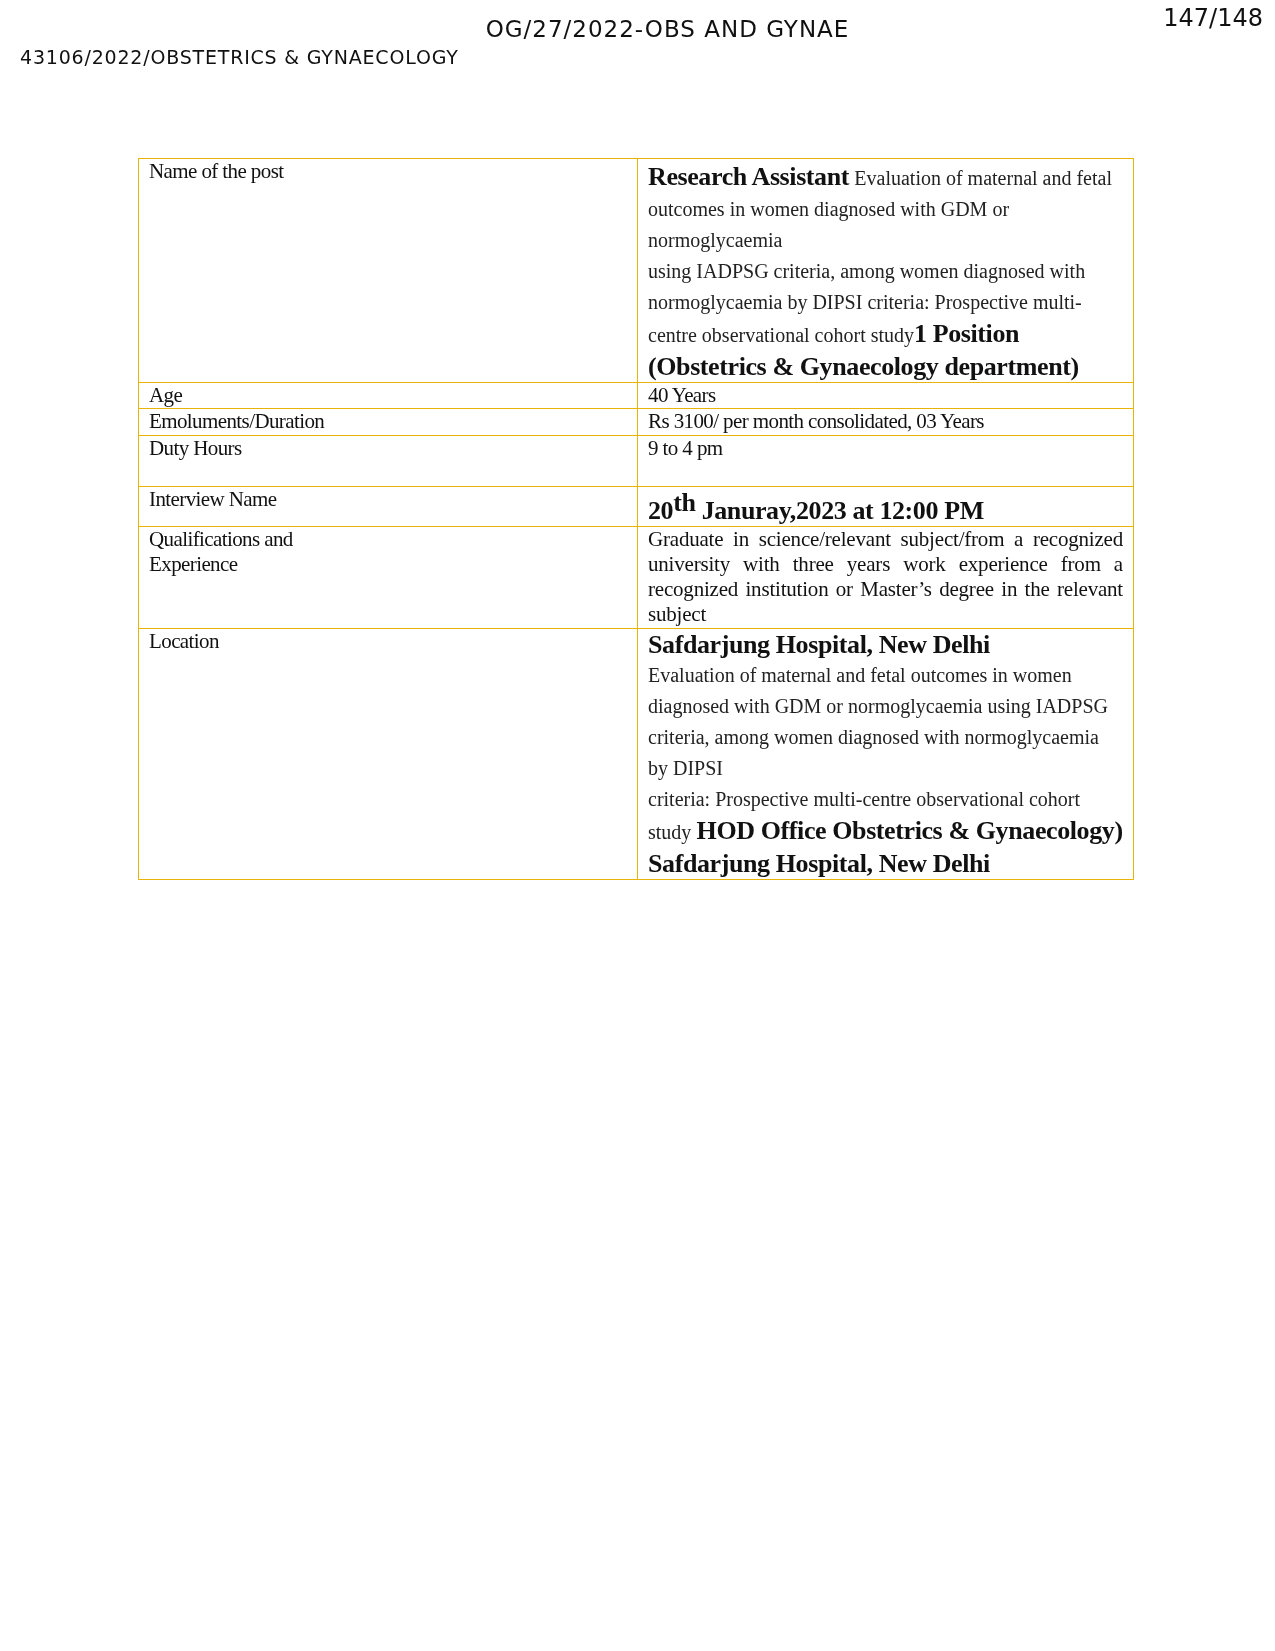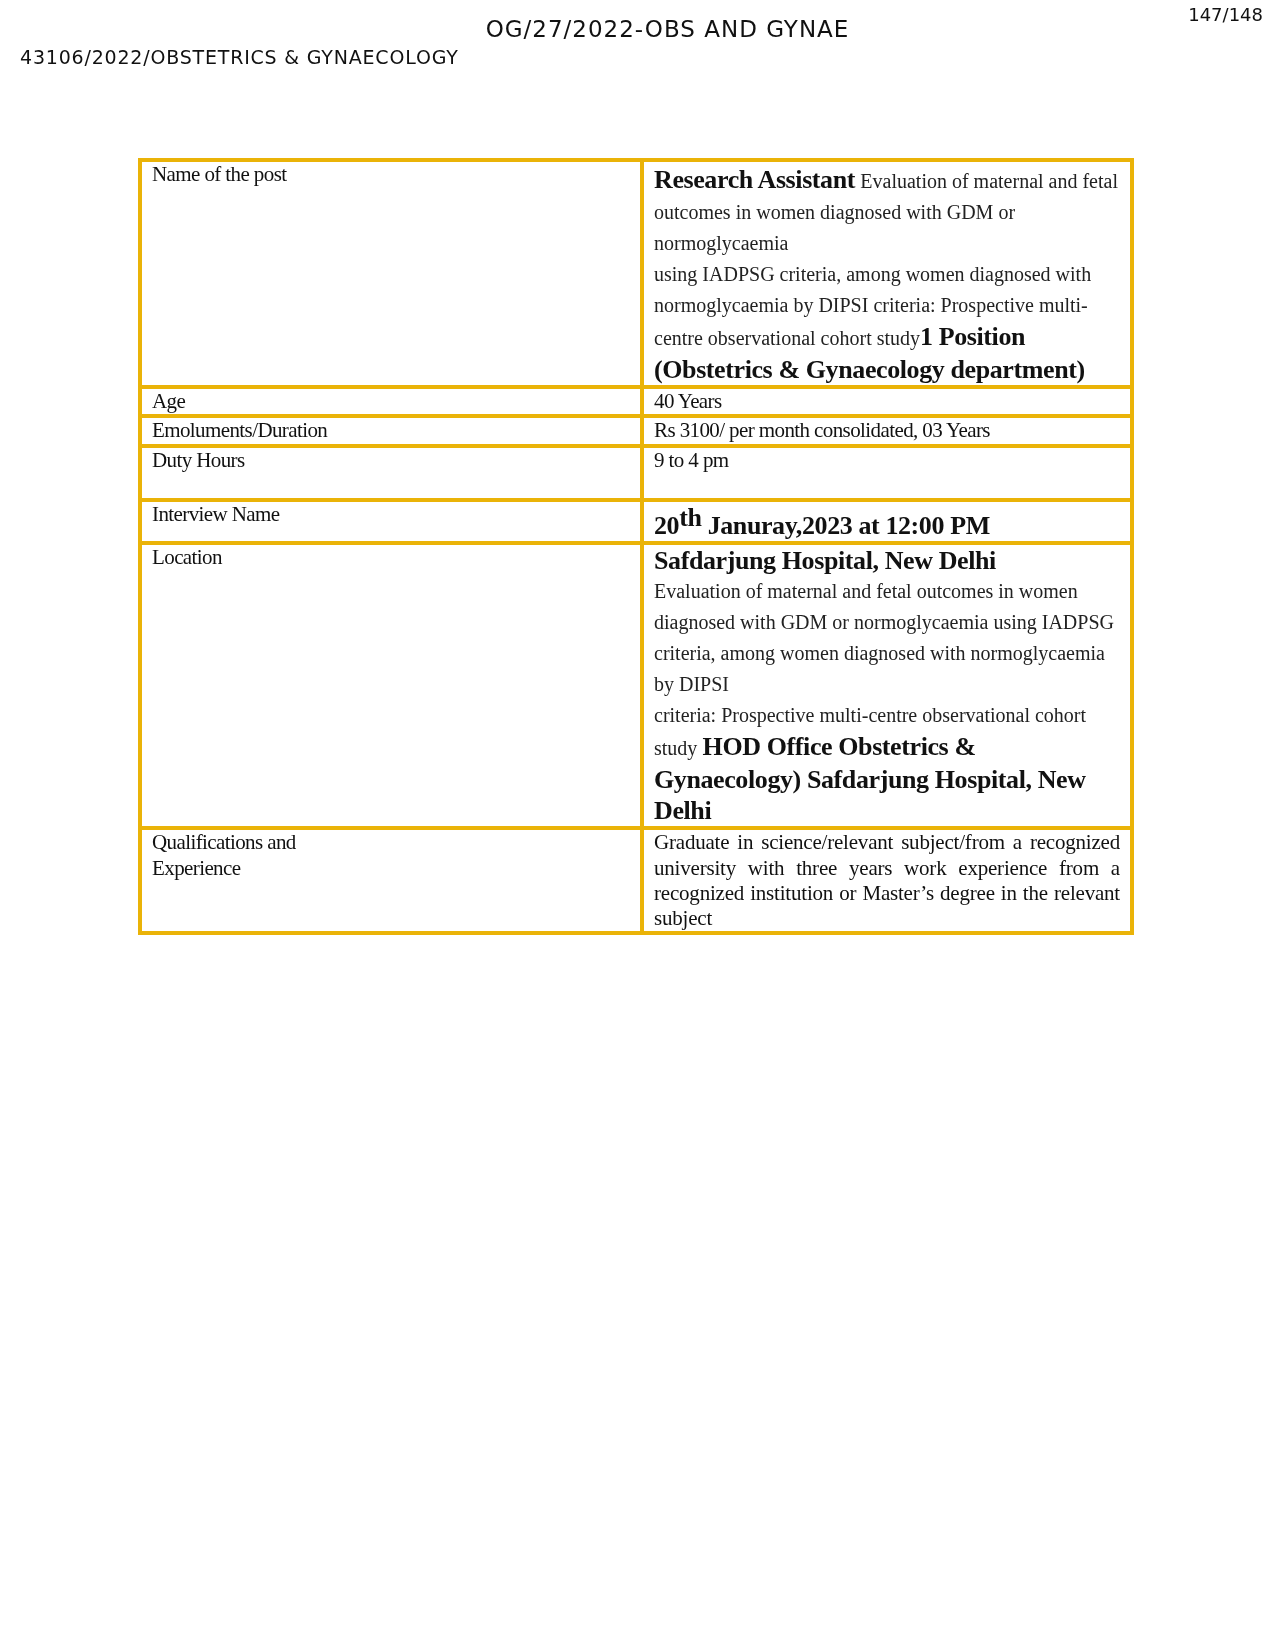--- a/index.html
+++ b/index.html
@@ -7,28 +7,28 @@
   .hdr-center {
     position: absolute; top: 16px; left: 0; width: 1275px; text-align: center;
     font-family: "DejaVu Sans", sans-serif; font-size: 23px; letter-spacing: 1px; padding-left: 60px; box-sizing: border-box;
   }
   .hdr-left {
     position: absolute; top: 46px; left: 20px;
     font-family: "DejaVu Sans", sans-serif; font-size: 19px; letter-spacing: 0.8px; text-align: center;
   }
   .hdr-page {
     position: absolute; top: 4px; right: 12px;
-    font-family: "DejaVu Sans", sans-serif; font-size: 18px;
+    font-family: "DejaVu Sans", sans-serif; font-size: 24px;
   }
   table.posting {
     position: absolute; left: 138px; top: 158px; width: 996px;
     border-collapse: collapse; font-family: "Liberation Serif", serif;
   }
   table.posting td {
-    border: 4px solid #eab308; vertical-align: top; padding: 0 10px; line-height: 1.2;
+    border: 1px solid #eab308; vertical-align: top; padding: 0 10px; line-height: 1.2;
   }
   td.label { width: 478px; font-size: 21px; transform-origin: left; }
   td.value { font-size: 21px; }
   .narrow { font-family: "Liberation Serif", serif; letter-spacing: -0.6px; }
   .big { font-size: 20px; line-height: 31px; color: #222; }
   .bold { font-weight: bold; font-size: 26px; letter-spacing: -0.4px; }
   .cell-name .big { display: inline; }
   .row-duty td { height: 50px; margin-left: 24px; }
   .qual { font-size: 26px; line-height: 31px; text-align: justify; letter-spacing: -0.2px; }
   sup { font-size: 12px; }
@@ -62,30 +62,30 @@
     <td class="label narrow">Duty Hours</td>
     <td class="value narrow">9 to 4 pm</td>
   </tr>
   <tr>
     <td class="label narrow">Interview Name</td>
     <td class="value">
       <span class="bold">20</span><sup class="bold">th</sup><span class="bold"> Januray,2023 at 12:00 PM</span>
     </td>
   </tr>
   <tr>
+    <td class="label narrow">
+      <span>Qualifications and</span><br>
+      <span>Experience</span>
+    </td>
+    <td class="value qual">Graduate in science/relevant subject/from a recognized university with three years work experience from a recognized institution or Master’s degree in the relevant subject</td>
+  </tr>
+  <tr>
     <td class="label narrow">Location</td>
     <td class="value">
       <span class="bold">Safdarjung Hospital, New Delhi</span><br>
       <span class="big">Evaluation of maternal and fetal outcomes in women diagnosed with GDM or normoglycaemia using IADPSG</span><br>
       <span class="big">criteria, among women diagnosed with normoglycaemia by DIPSI</span><br>
       <span class="big">criteria: Prospective multi-centre observational cohort study</span>
       <span class="bold">HOD Office Obstetrics &amp; Gynaecology) Safdarjung Hospital, New Delhi</span>
     </td>
   </tr>
-  <tr>
-    <td class="label narrow">
-      <span>Qualifications and</span><br>
-      <span>Experience</span>
-    </td>
-    <td class="value qual">Graduate in science/relevant subject/from a recognized university with three years work experience from a recognized institution or Master’s degree in the relevant subject</td>
-  </tr>
 </tbody>
   </table>
 
 </body></html>

